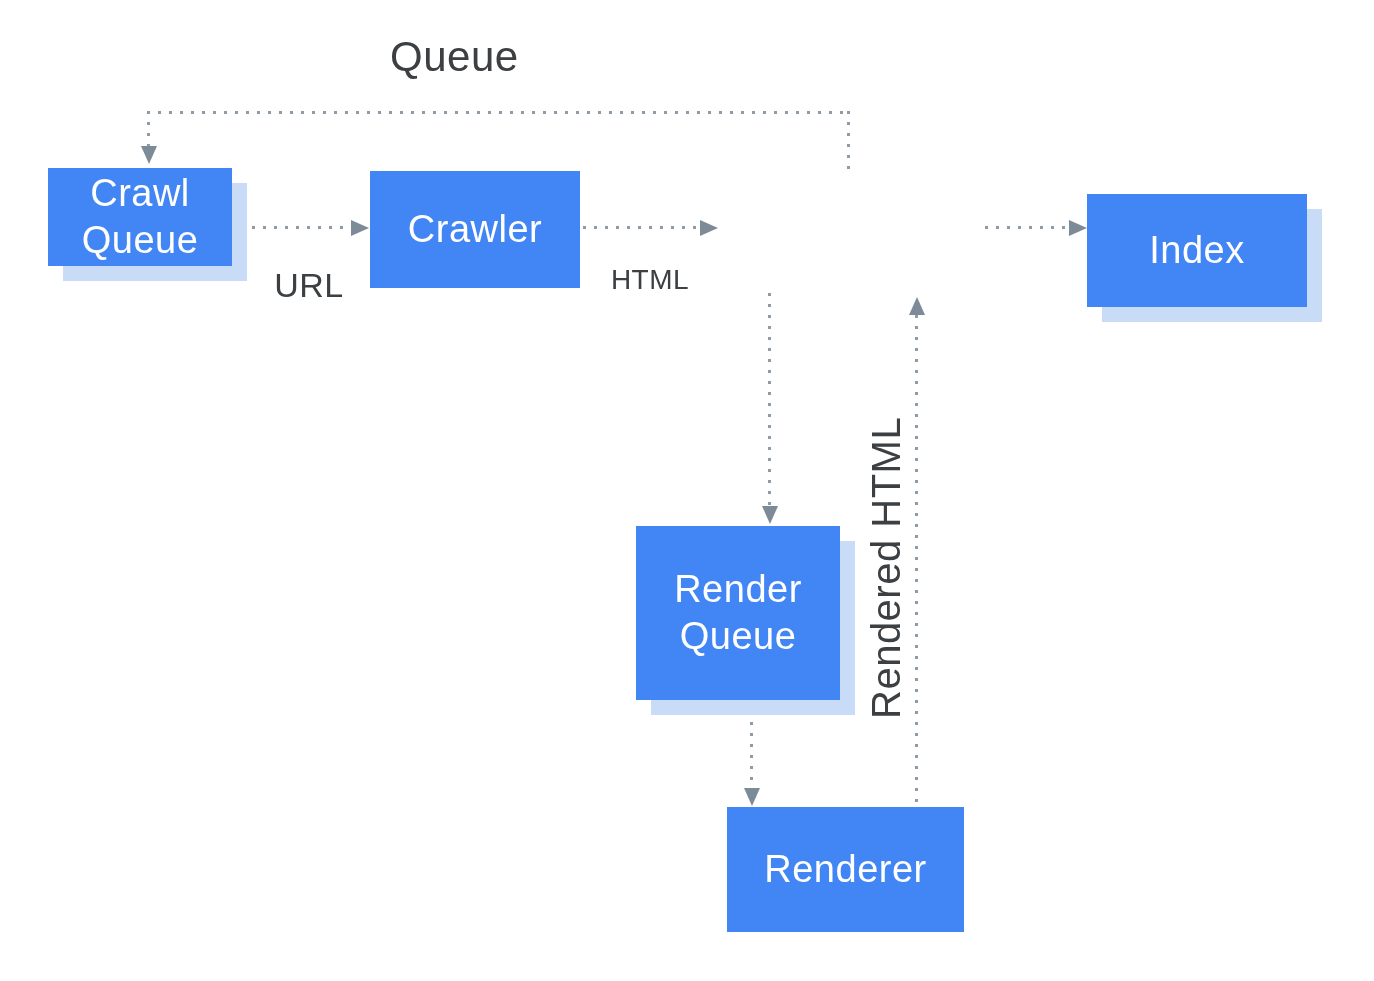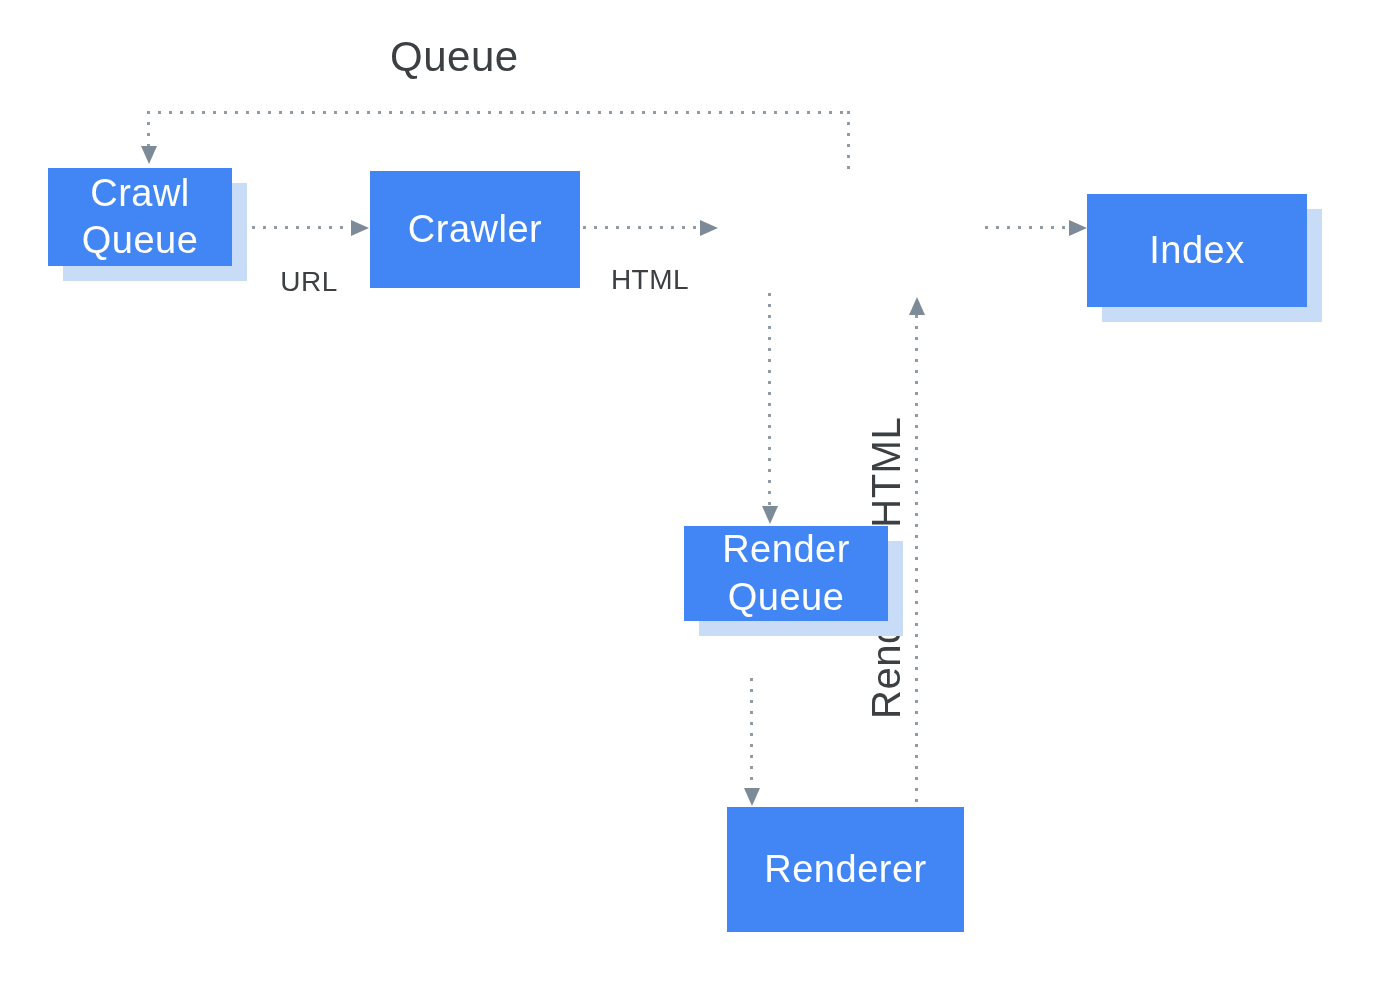--- a/index.html
+++ b/index.html
@@ -33,21 +33,21 @@
     font-size: 38px;
     line-height: 1.24;
     text-align: center;
     letter-spacing: 0.5px;
   }
   .node.shadow { box-shadow: 15px 15px 0 0 var(--node-shadow); }
   #node-crawl-queue  { left: 48px;   top: 168px; width: 184px; height: 98px; }
   #node-crawler      { left: 370px;  top: 171px; width: 210px; height: 117px; }
   #node-processing   { left: 719px;  top: 172px; width: 259px; height: 114px; }
   #node-index        { left: 1087px; top: 172px; width: 220px; height: 113px; margin-top: 22px; }
-  #node-render-queue { left: 636px;  top: 526px; width: 204px; height: 95px; margin-left: 48px; }
+  #node-render-queue { left: 636px;  top: 526px; width: 204px; height: 174px; }
   #node-renderer     { left: 727px;  top: 807px; width: 237px; height: 125px; }
   
   .hline {
     position: absolute;
     height: 3px;
     background-image: repeating-linear-gradient(to right, var(--connector-dot) 0 3px, transparent 3px 11px);
   }
   .vline {
     position: absolute;
     width: 3px;
@@ -61,21 +61,21 @@
   
   .edge-label {
     position: absolute;
     color: var(--label-text);
     font-size: 40px;
     font-weight: 500;
     letter-spacing: 0.5px;
     white-space: nowrap;
   }
   #label-urls  { left: 390px; top: 33px; font-size: 42px; }
-  #label-url   { left: 259px; top: 266px; width: 100px; text-align: center; font-size: 28px; }
+  #label-url   { left: 259px; top: 266px; width: 100px; text-align: center; font-size: 34px; }
   #label-html  { left: 590px; top: 264px; width: 120px; text-align: center; font-size: 28px; }
   #label-rendered-html {
     left: 736px; top: 547px; width: 300px; height: 44px;
     text-align: center; line-height: 44px; font-size: 40px;
     transform: rotate(-90deg);
   }
   
   #loop-top-h        { left: 147px; top: 111px; width: 703px; }
   #loop-left-v       { left: 147px; top: 111px; height: 35px; }
   #loop-right-v      { left: 847px; top: 111px; height: 60px; }

